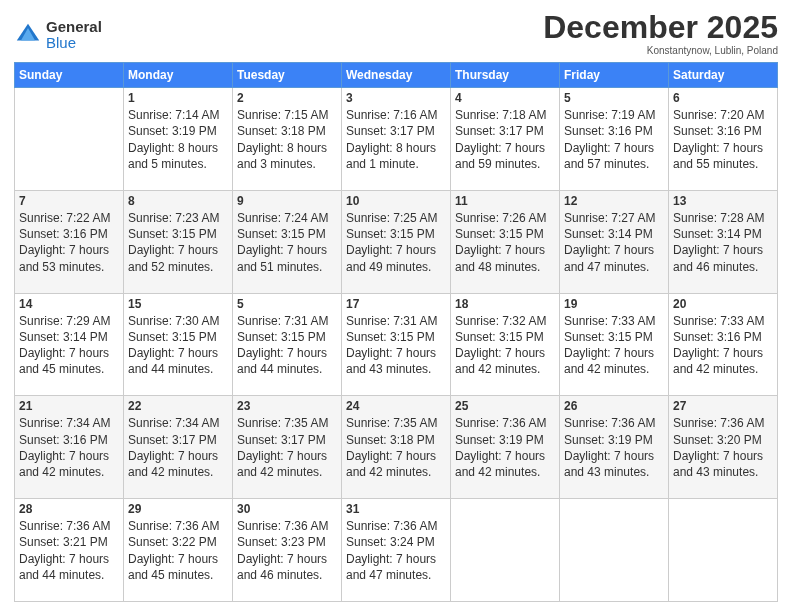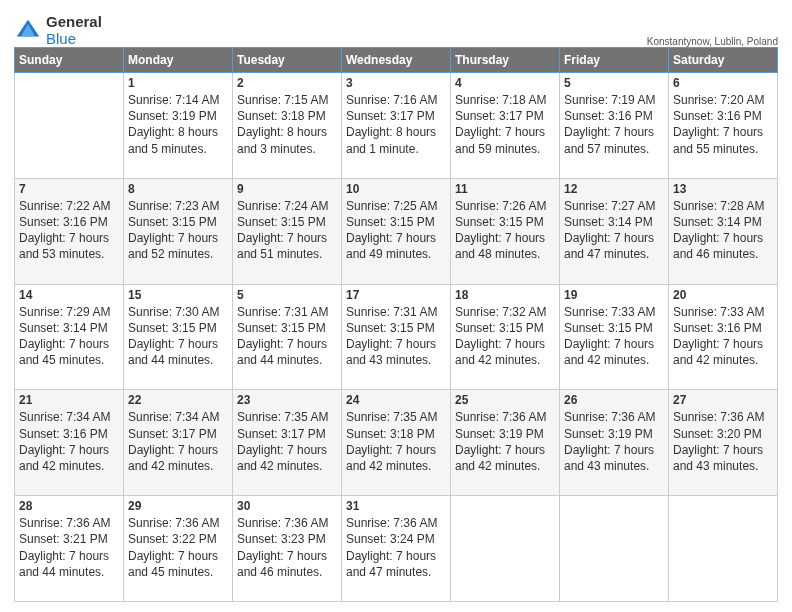--- a/index.html
+++ b/index.html
@@ -12,22 +12,23 @@
     }
     .page {
       width: 792px;
       height: 612px;
       padding: 10px 14px 10px 14px;
       display: flex;
       flex-direction: column;
     }
     .header {
       display: flex;
-      align-items: flex-end;
+      align-items: center;
       justify-content: space-between;
+      margin-bottom: 6px;
     }
     .logo {
       display: flex;
       align-items: center;
       margin-top: 4px;
     }
     .logo-text {
       display: flex;
       flex-direction: column;
       line-height: 1.1;
@@ -61,21 +62,21 @@
       color: #555;
     }
     .calendar {
       flex: 1;
       border: 1px solid #ccc;
       border-collapse: collapse;
       width: 100%;
       table-layout: fixed;
     }
     .calendar thead tr th {
-      background-color: #737373;
+      background-color: #3b82f6;
       color: #fff;
       font-size: 12px;
       font-weight: bold;
       padding: 5px 4px;
       text-align: left;
       border: 1px solid #5a99d8;
     }
     .calendar tbody tr td {
       border: 1px solid #ccc;
       vertical-align: top;
@@ -115,20 +116,21 @@
       <svg class="logo-icon" viewBox="0 0 40 40">
         <polygon points="20,4 36,28 4,28" fill="#2277cc"></polygon>
         <polygon points="20,10 30,28 10,28" fill="#5aaaee"></polygon>
       </svg>
       <div class="logo-text">
         <span class="logo-general">General</span>
         <span class="logo-blue">Blue</span>
       </div>
     </div>
     <div class="title-block">
+      <div class="month-title">December 2025</div>
       <div class="location">Konstantynow, Lublin, Poland</div>
     </div>
   </div>
 
   <table class="calendar">
     <thead>
       <tr>
       <th>Sunday</th>
           <th>Monday</th>
           <th>Tuesday</th>

